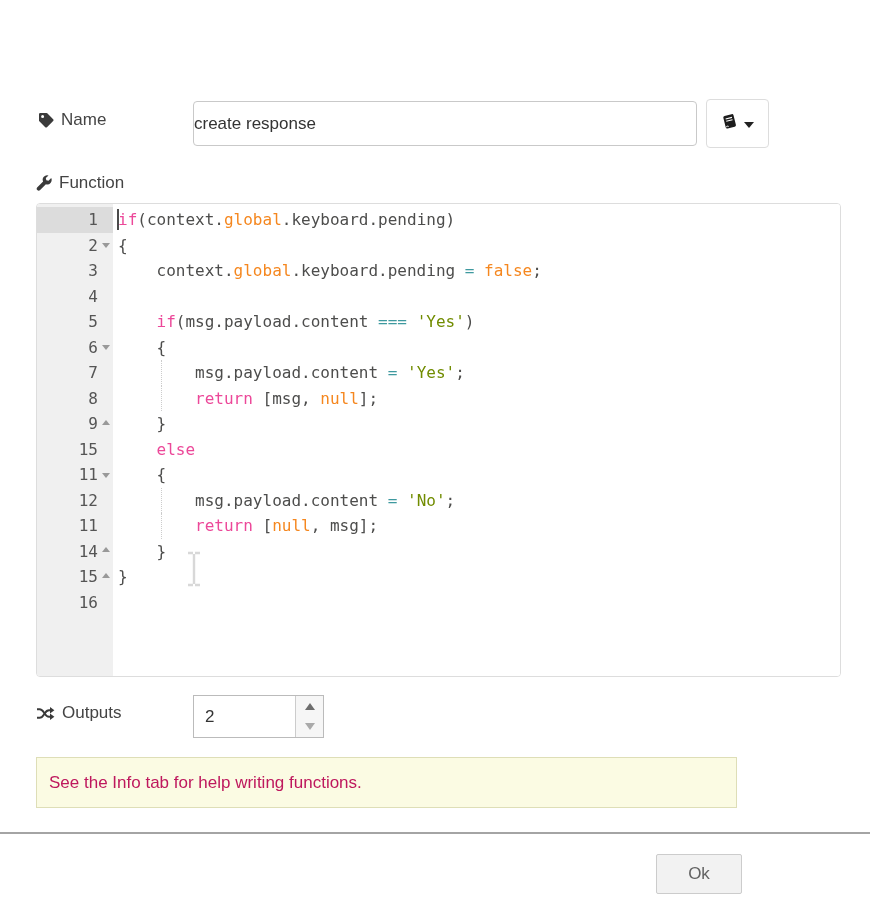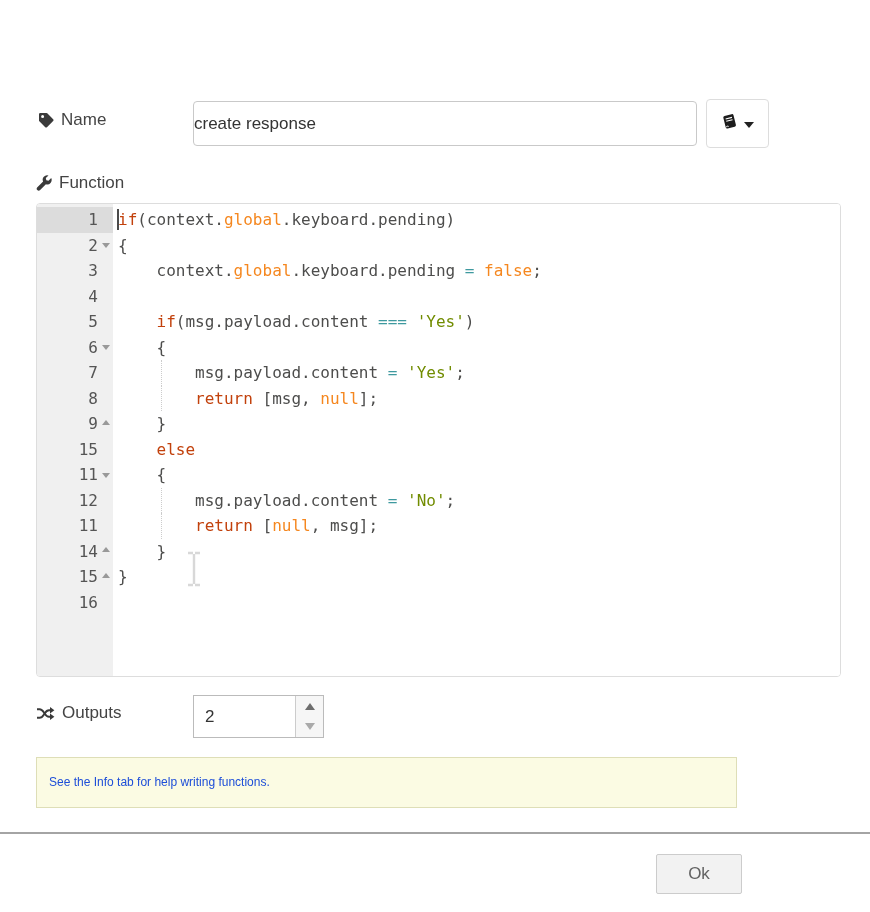--- a/index.html
+++ b/index.html
@@ -33,21 +33,21 @@
           border:1px solid #ddd;border-radius:4px;overflow:hidden;background:#fff;
           font-family:"DejaVu Sans Mono","Liberation Mono",monospace;font-size:16px;line-height:25.5px;}
   .gutter{position:absolute;left:0;top:0;bottom:0;width:76px;background:#f0f0f0;padding-top:3px;box-sizing:border-box;}
   .gl{position:relative;height:25.5px;text-align:right;padding-right:15px;color:#555;box-sizing:border-box;}
   .gl.act{background:#dcdcdc;}
   .fold{position:absolute;right:3px;top:50%;width:0;height:0;}
   .fold.down{margin-top:-2px;border-left:4.5px solid transparent;border-right:4.5px solid transparent;border-top:5.5px solid #999;}
   .fold.up{margin-top:-4px;border-left:4.5px solid transparent;border-right:4.5px solid transparent;border-bottom:5.5px solid #999;}
   .code{position:absolute;left:76px;top:0;right:0;bottom:0;background:#fff;padding:3px 0 0 5px;}
   .cl{position:relative;height:25.5px;white-space:pre;color:#4d4d4c;}
-  .tk-d{color:#4d4d4c;} .tk-k{color:#c2410c;margin-top:40px;} .tk-g{color:#f5871f;} .tk-o{color:#3e999f;} .tk-s{color:#718c00;}
+  .tk-d{color:#4d4d4c;} .tk-k{color:#ec4899;margin-top:40px;} .tk-g{color:#f5871f;} .tk-o{color:#3e999f;} .tk-s{color:#718c00;}
   .guide{position:absolute;left:43px;top:0;height:25.5px;border-left:1px dotted #ccc;}
   .text-cursor{position:absolute;left:80px;top:5px;width:2px;height:21px;background:#4a4a4a;}
 
   
   .ibeam{position:absolute;left:184px;top:551px;}
 
   
   .outputs-label{left:36px;top:703px;}
   .outputs-wrap{position:absolute;left:193px;top:695px;width:131px;height:43px;box-sizing:border-box;
                 border:1px solid #bbb;background:#fff;}
@@ -55,21 +55,21 @@
                  padding:0 0 0 11px;font-size:17px;color:#333;font-family:"Liberation Sans",sans-serif;box-sizing:border-box;}
   .spinner{position:absolute;right:0;top:0;bottom:0;width:27px;border-left:1px solid #ccc;background:#f6f6f6;}
   .spin-btn{position:absolute;left:0;width:100%;height:50%;display:flex;align-items:center;justify-content:center;cursor:pointer;}
   .spin-up{top:0;} .spin-down{bottom:0;}
   .tri-up{width:0;height:0;border-left:5px solid transparent;border-right:5px solid transparent;border-bottom:7px solid #6e6e6e;}
   .tri-down{width:0;height:0;border-left:5px solid transparent;border-right:5px solid transparent;border-top:7px solid #aaa;}
 
   
   .tip-box{position:absolute;left:36px;top:757px;width:701px;height:51px;box-sizing:border-box;
            background:#fbfbe3;border:1px solid #dedeb7;}
-  .tip-text{position:absolute;left:12px;top:0;line-height:49px;font-size:12px;color:#1d4ed8;}
+  .tip-text{position:absolute;left:12px;top:0;line-height:49px;font-size:17px;color:#be185d;}
 
   
   .footer-divider{position:absolute;left:0;top:832px;width:870px;height:2px;background:#a4a4a4;}
   .btn{position:absolute;top:854px;height:40px;box-sizing:border-box;border:1px solid #ccc;border-radius:2px;
        background:#f2f2f2;font-size:17px;color:#636363;font-family:"Liberation Sans",sans-serif;cursor:pointer;}
   .btn-ok{left:656px;width:86px;}
   .btn-cancel{left:736px;width:109px;}
 </style>
 </head>
 <body>

